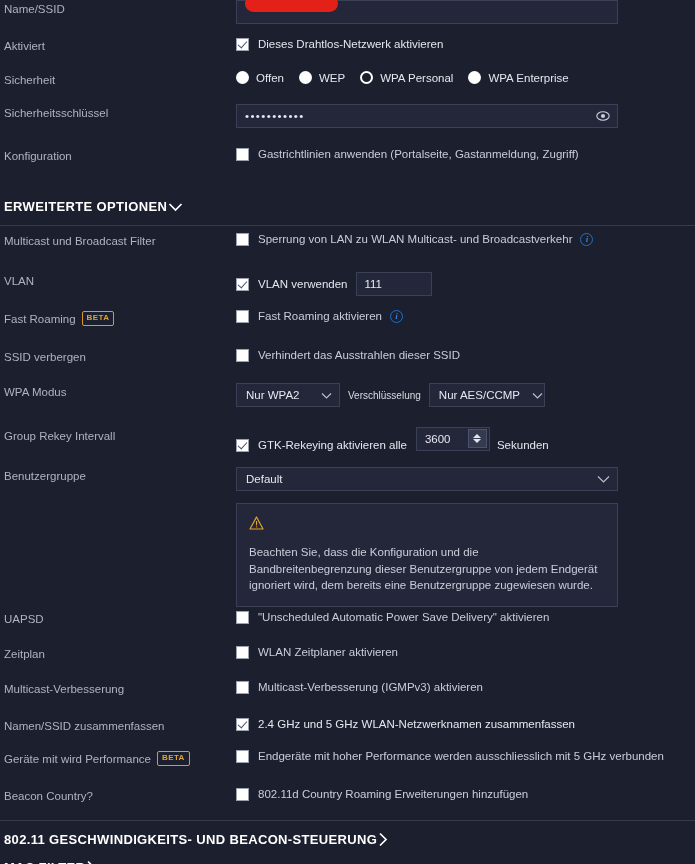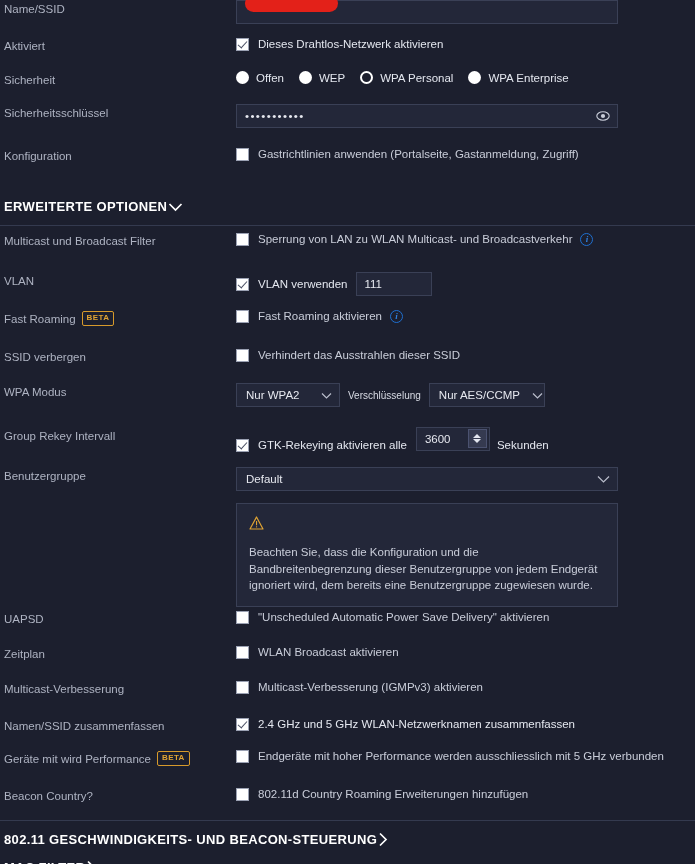--- a/index.html
+++ b/index.html
@@ -510,21 +510,21 @@
     </div>
   </div>
 
   <div class="row" style="position:absolute;left:0;top:645px;width:695px;">
     <div class="row-label">
       <span>Zeitplan</span>
     </div>
     <div class="row-field">
       <div class="cbrow">
         <span class="cb"></span>
-        <span class="cb-label">WLAN Broadcast aktivieren</span>
+        <span class="cb-label">WLAN Zeitplaner aktivieren</span>
       </div>
     </div>
   </div>
 
   <div class="row" style="position:absolute;left:0;top:680px;width:695px;">
     <div class="row-label">
       <span>Multicast-Verbesserung</span>
     </div>
     <div class="row-field">
       <div class="cbrow">

